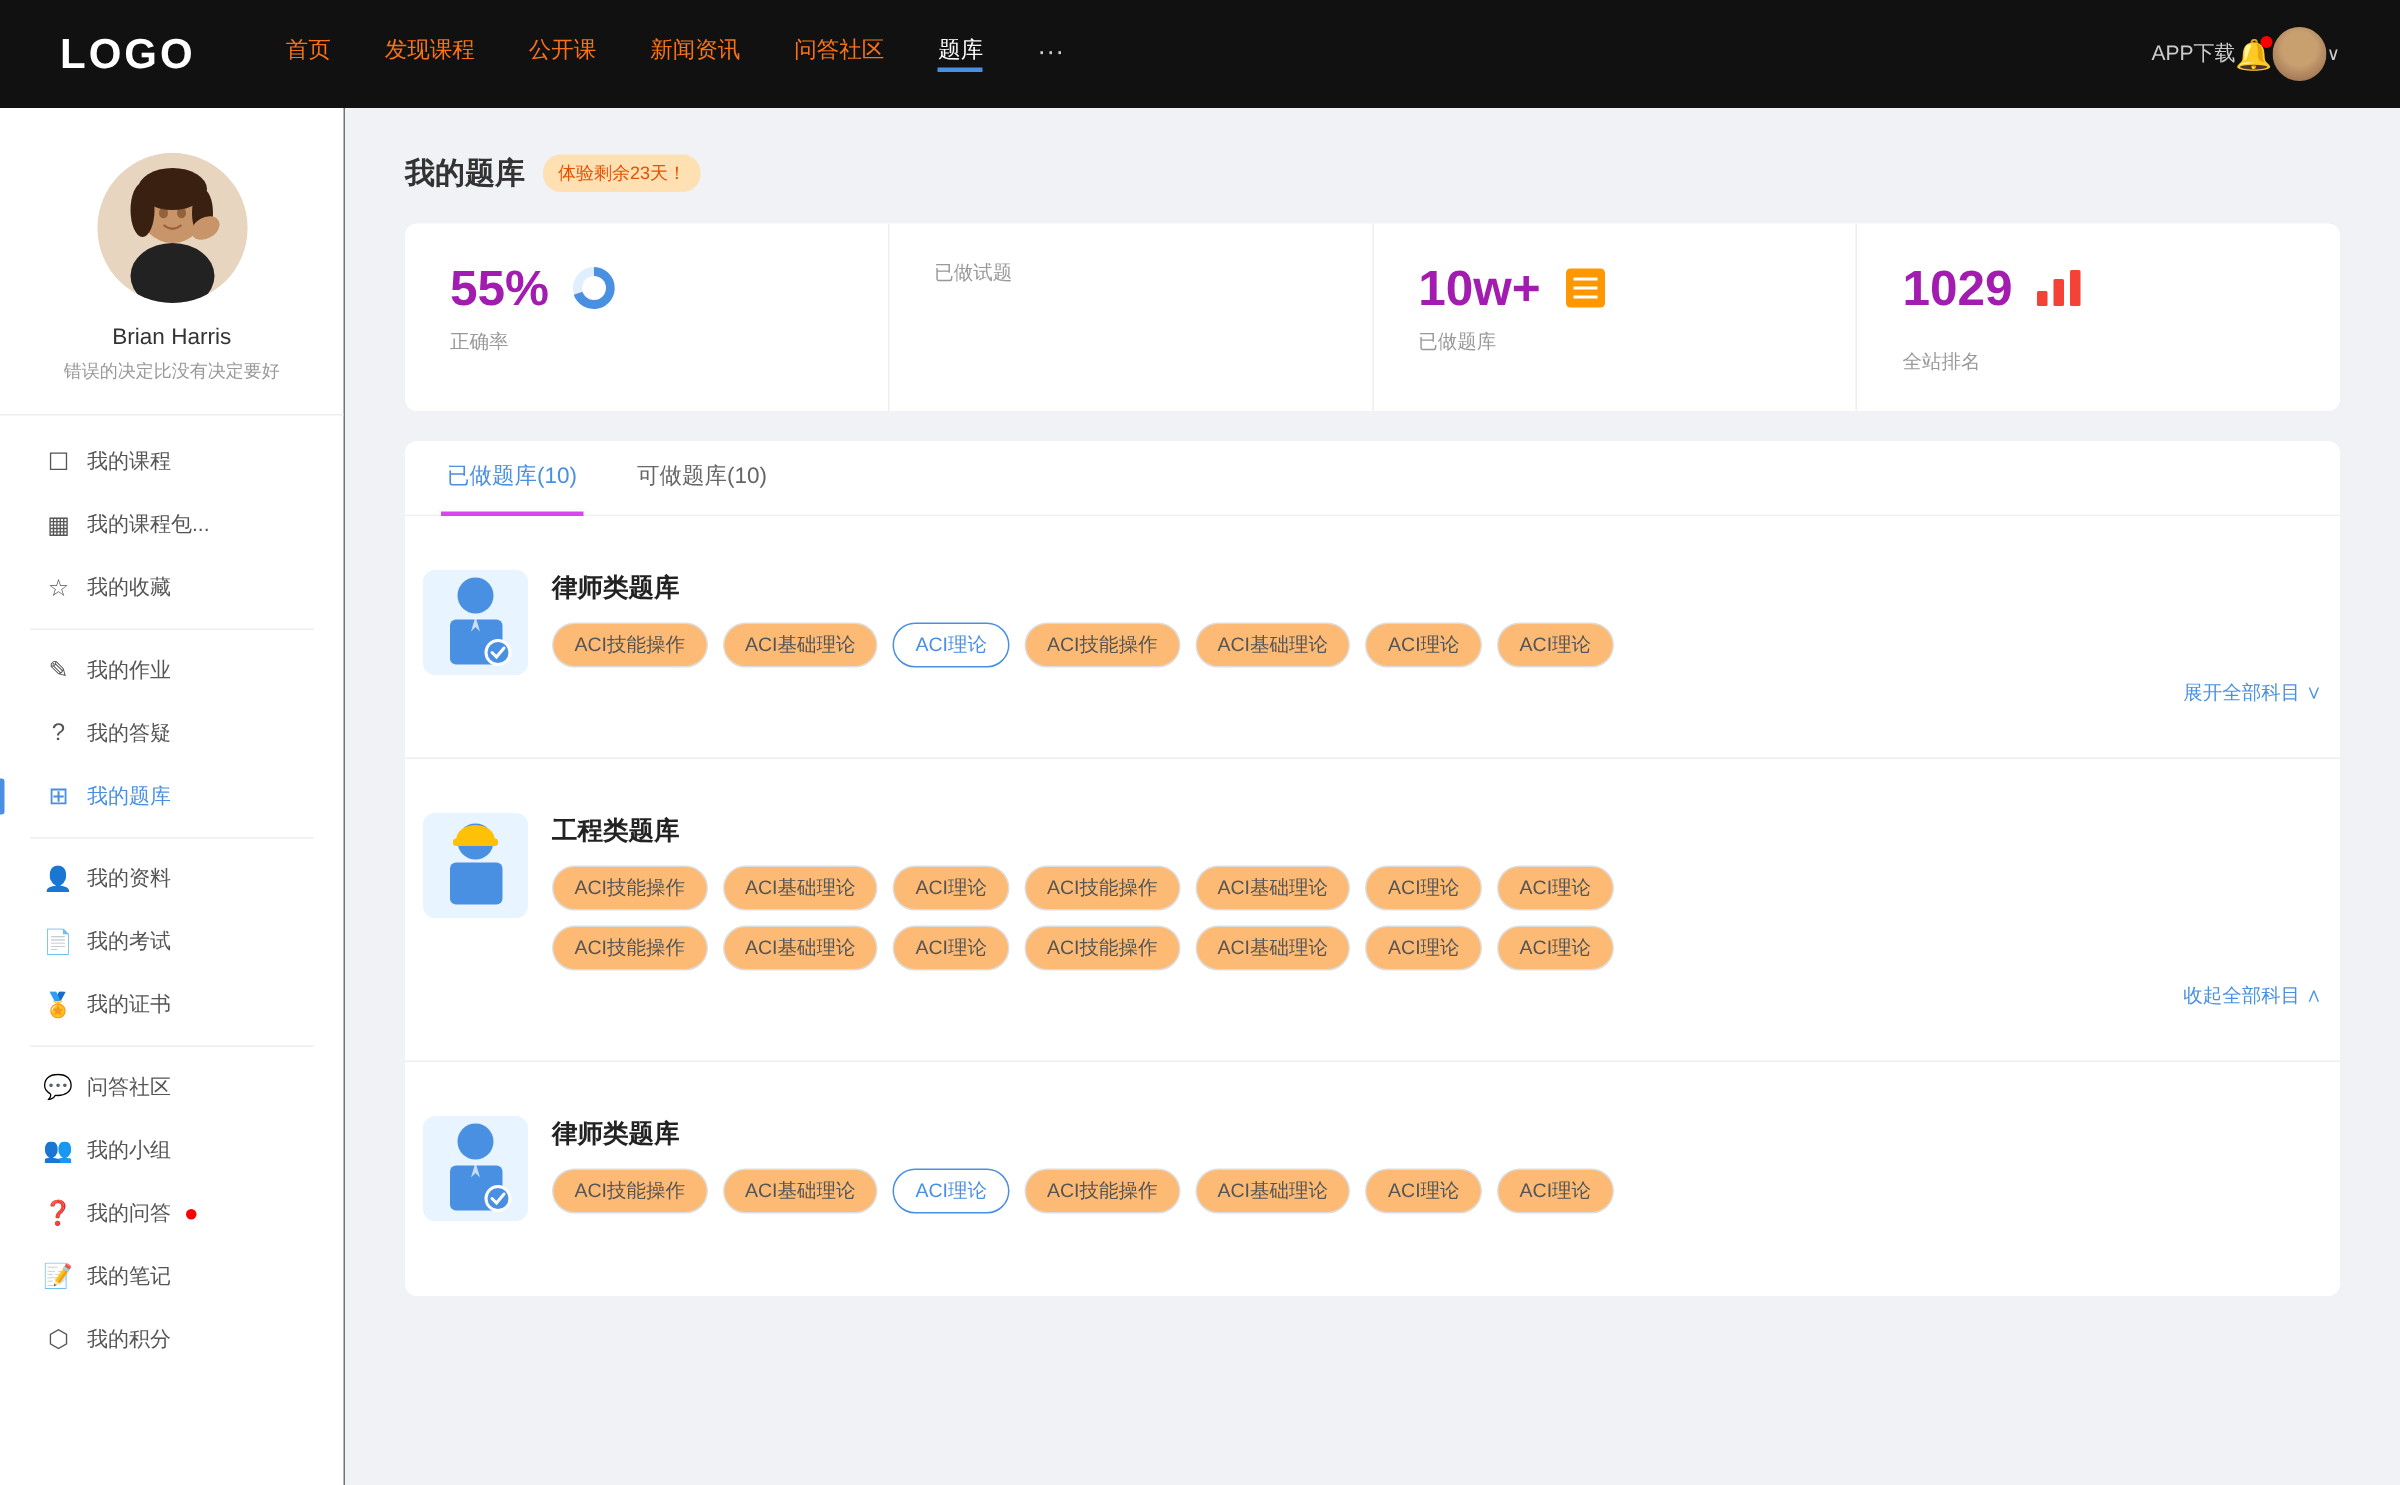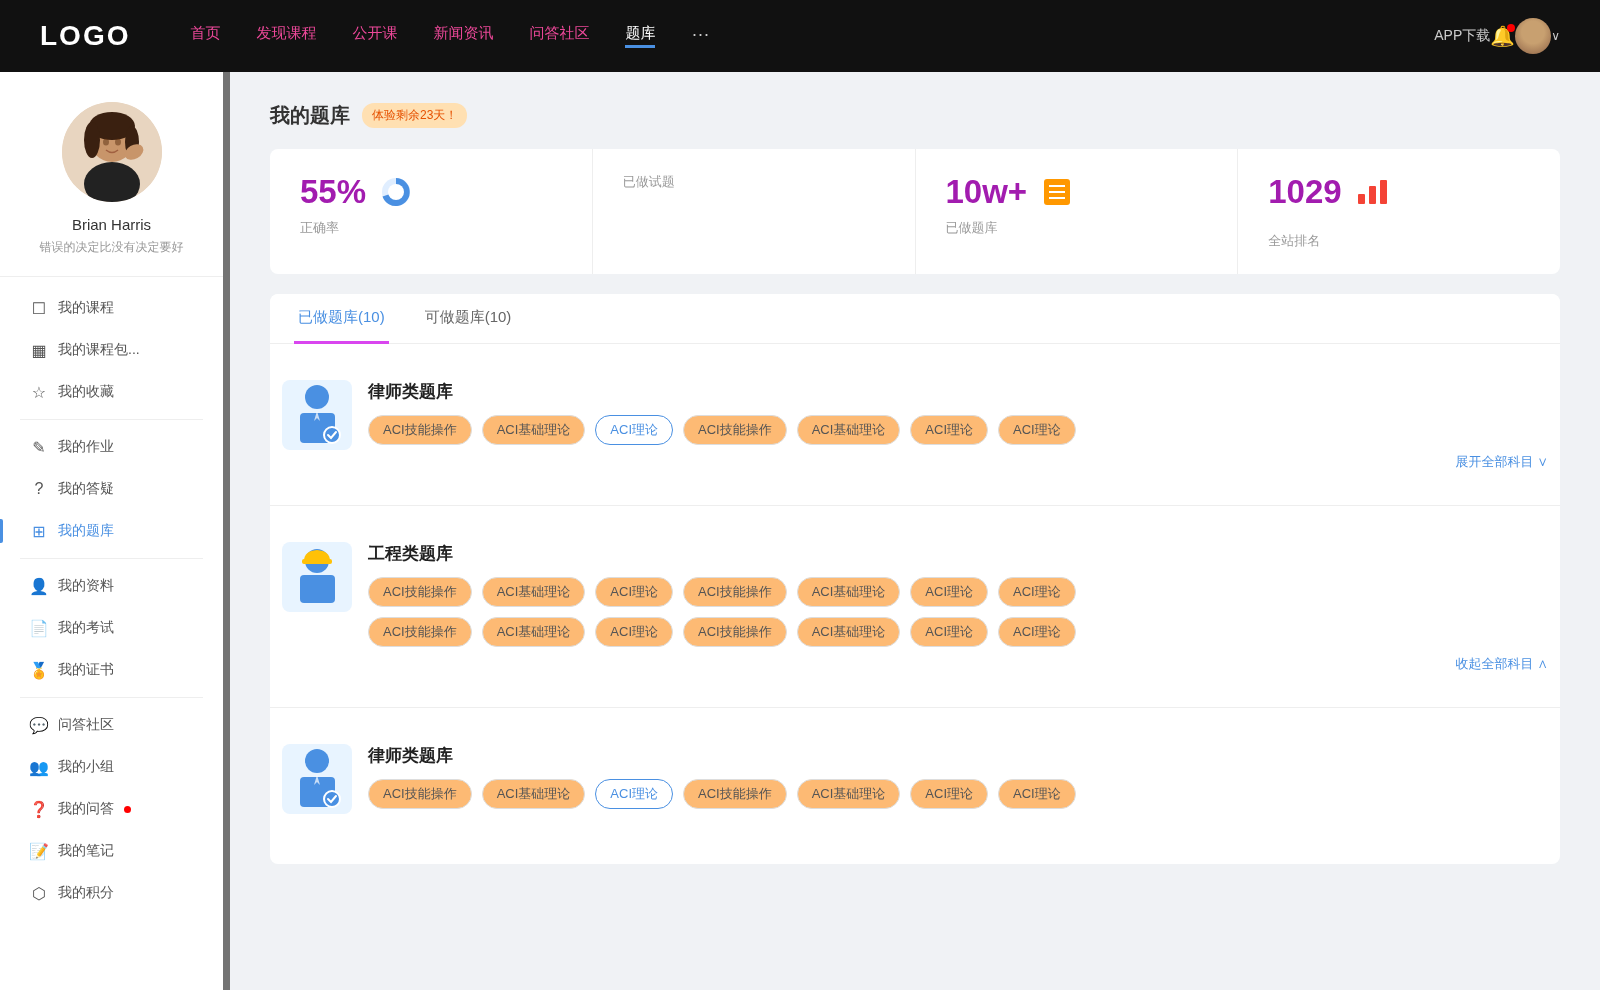--- a/index.html
+++ b/index.html
@@ -20,21 +20,21 @@
       font-weight: bold;
       letter-spacing: 2px;
       margin-right: 60px;
     }
     .navbar-links {
       display: flex;
       gap: 36px;
       flex: 1;
     }
     .navbar-link {
-      color: #ec4899;
+      color: #f97316;
       font-size: 15px;
       cursor: pointer;
       text-decoration: none;
     }
     .navbar-link.active {
       color: white;
       border-bottom: 3px solid #4a90e2;
       padding-bottom: 2px;
     }
     .navbar-more { color: #ccc; font-size: 18px; cursor: pointer; }
@@ -76,21 +76,21 @@
     
     .page-layout {
       display: flex;
       min-height: calc(990px - 72px);
     }
 
     
     .sidebar {
       width: 230px;
       background: #fff;
-      border-right: 7px solid #737373;
+      border-right: 1px solid #737373;
       padding: 30px 0 20px 0;
       flex-shrink: 0;
     }
     .sidebar-profile {
       display: flex;
       flex-direction: column;
       align-items: center;
       padding: 0 20px 20px;
       border-bottom: 1px solid #eee;
     }

